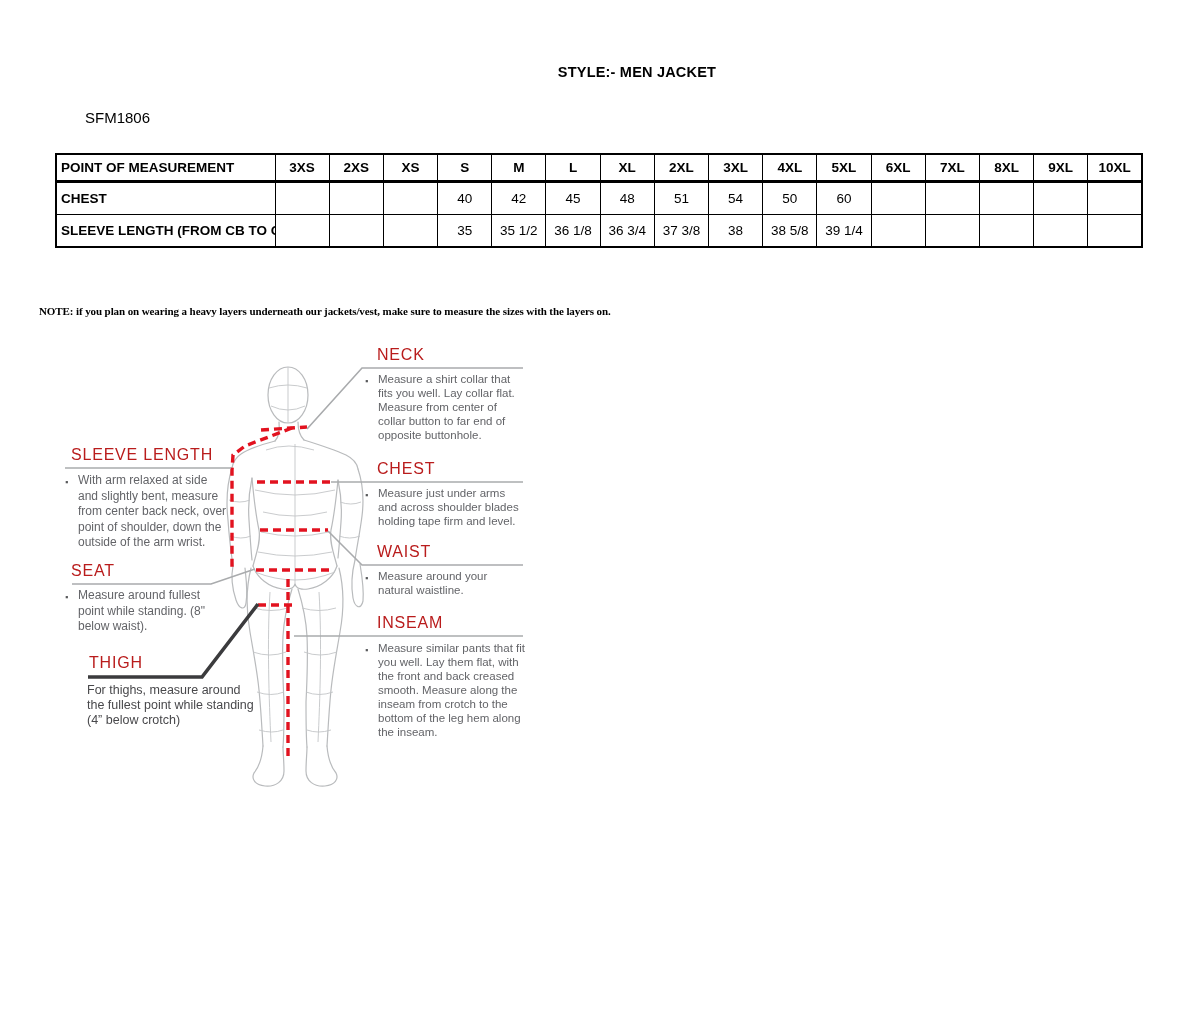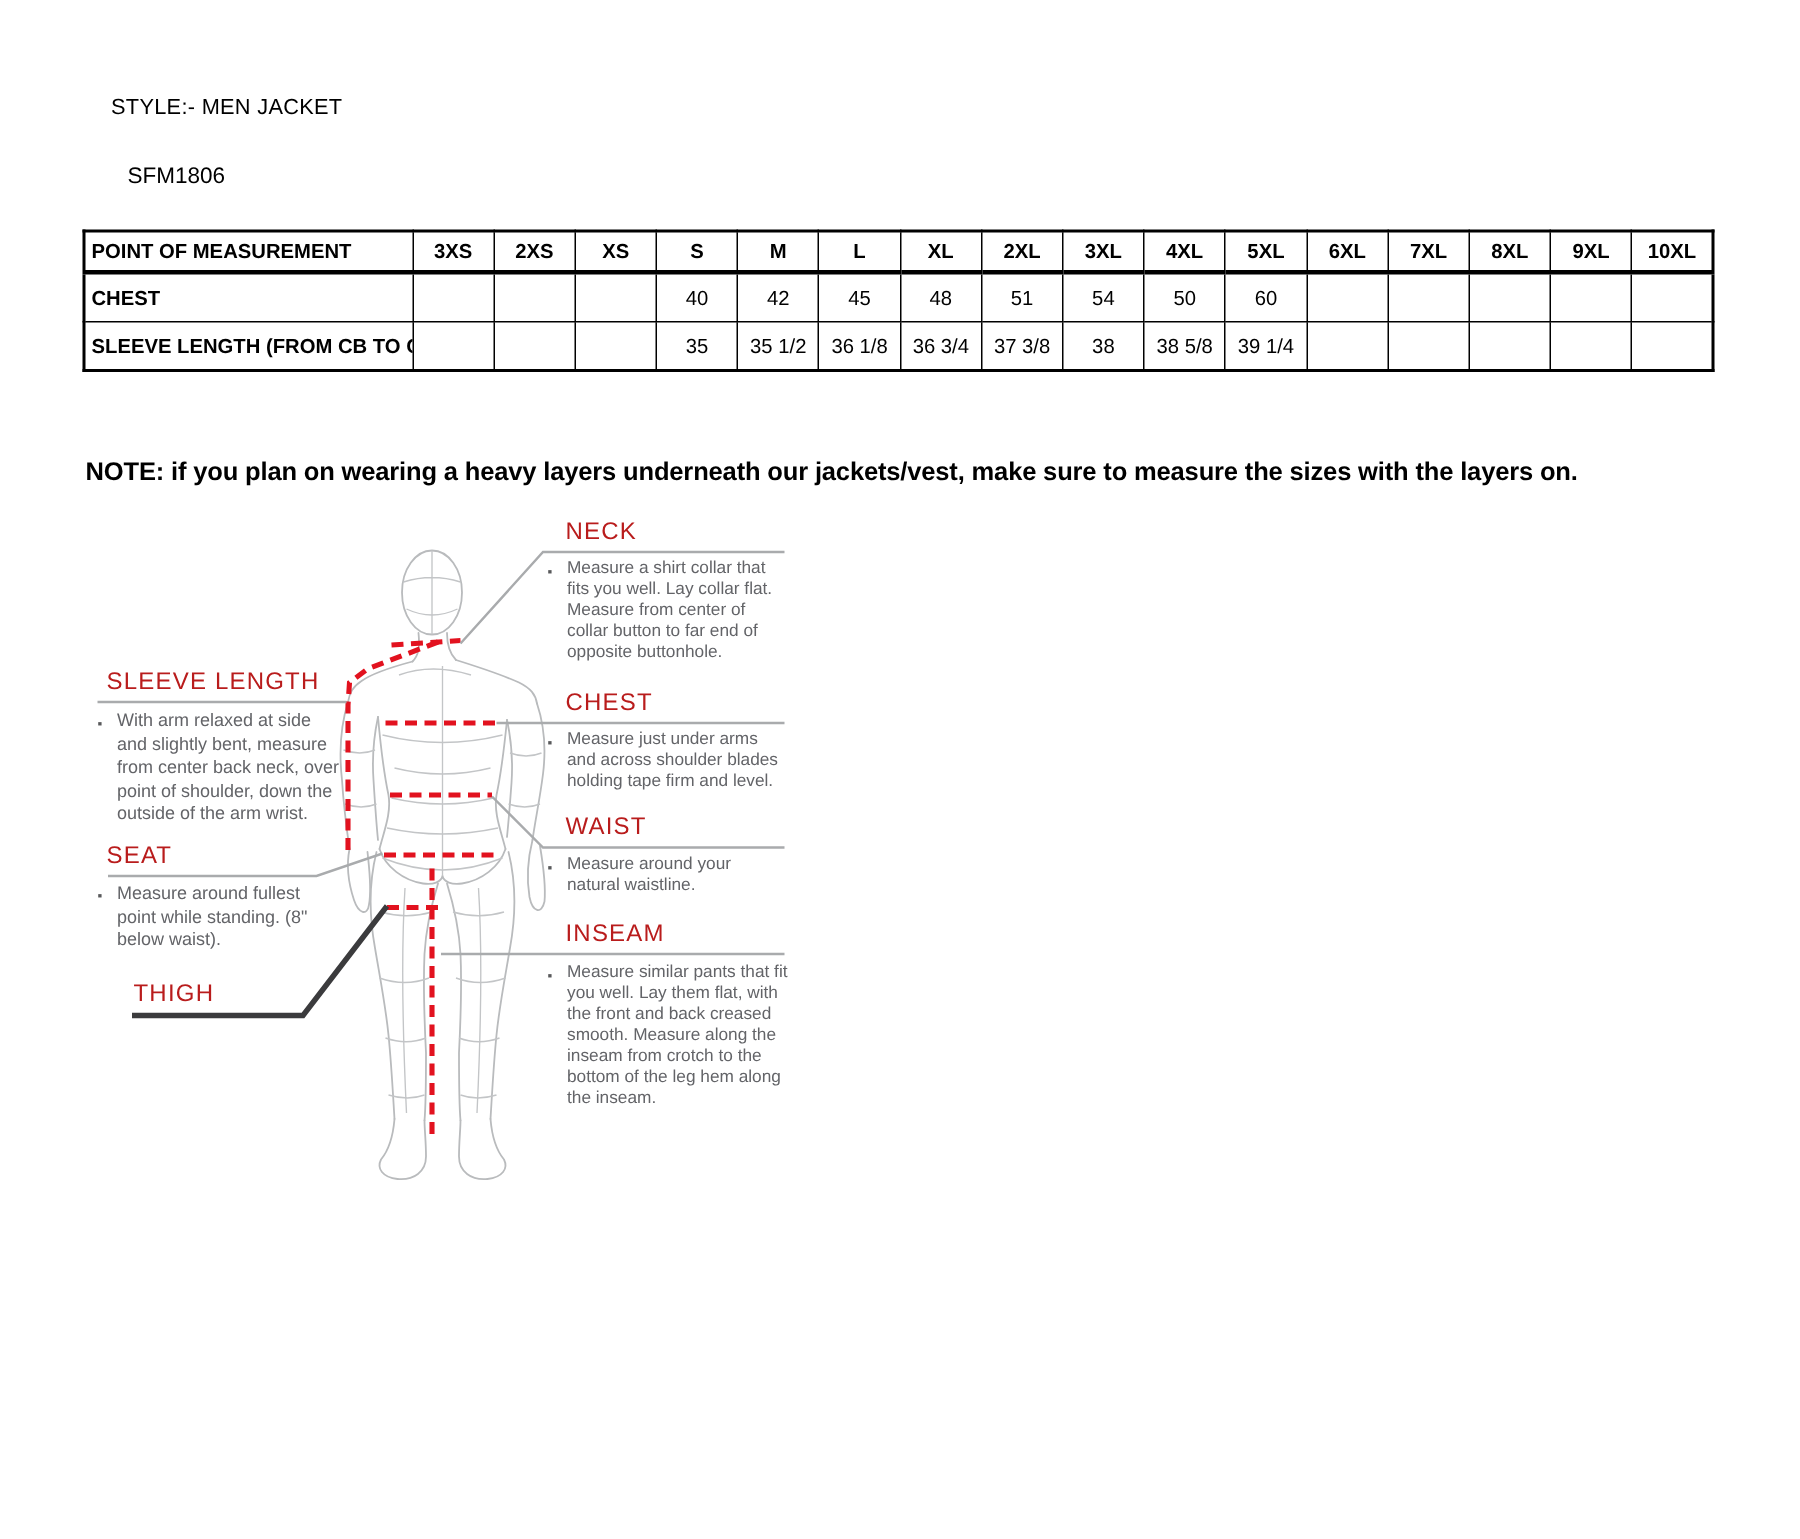--- a/index.html
+++ b/index.html
@@ -1,33 +1,33 @@
 <!DOCTYPE html>
 <html><head>
 <meta charset="utf-8">
 <style>
   * { margin:0; padding:0; box-sizing:border-box; }
   html,body { background:#ffffff; }
   body { width:1200px; height:1026px; position:relative; font-family:"Liberation Sans", sans-serif; color:#000; }
 
-  .doc-title { position:absolute; top:64px; left:74px; right:0; 
-               font-size:14.5px; font-weight:normal; letter-spacing:0.2px; }
+  .doc-title { position:absolute; top:64px; left:74px; right:0; text-align:center;
+               font-size:14.5px; font-weight:bold; letter-spacing:0.2px; }
   .style-code { position:absolute; top:109px; left:57px; font-size:15px; font-weight:normal;margin-left:28px; }
 
   table.size-table { position:absolute; top:153px; left:55px; width:1086px;
                      border-collapse:collapse; table-layout:fixed;
                      border:2.5px solid #000; font-size:13.5px; }
   table.size-table th, table.size-table td { border:1.5px solid #000; height:33px;
                      text-align:center; vertical-align:middle; overflow:hidden; white-space:nowrap; }
   table.size-table thead th { height:27px; border-bottom:3px solid #000; font-weight:bold;margin-top:11px; }
   table.size-table .rowlabel { text-align:left; padding-left:4px; font-weight:bold; }
   col.c-label { width:219px; }
   col.c-size { width:54.2px; }
 
-  .note-line { position:absolute; top:305px; left:57px; font-size:17px; font-weight:bold; letter-spacing:-0.1px; }
+  .note-line { position:absolute; top:305px; left:39px; font-size:11px; font-weight:bold; letter-spacing:-0.1px;font-family:Liberation Serif, serif; }
 
   .diagram { position:absolute; top:340px; left:55px; width:505px; height:462px; }
   .diagram svg { position:absolute; top:0; left:0; }
 
   .dg-label { position:absolute; font-size:16px; letter-spacing:0.8px; color:#b91c1c; white-space:nowrap; }
   .dg-para  { position:absolute; color:#636468; font-size:11.5px; line-height:14px; }
   .dg-para .ptext { display:block; margin-left:13px; }
   .dg-para .bullet { position:absolute; left:0; top:2px; font-size:9px; color:#58595b; }
   .dg-para.left-side { font-size:12px; line-height:15.5px; }
   .dg-para.plain { color:#48484b; font-size:12.5px; line-height:15px; }
@@ -209,14 +209,17 @@
     <span class="ptext">With arm relaxed at side and slightly bent, measure from center back neck, over point of shoulder, down the outside of the arm wrist.</span>
   </div>
 
   <div class="dg-label" style="top:222px; left:16px;">SEAT</div>
   <div class="dg-para left-side" style="top:248px; left:10px; width:152px;">
     <span class="bullet">▪</span>
     <span class="ptext">Measure around fullest point while standing. (8" below waist).</span>
   </div>
 
   <div class="dg-label" style="top:314px; left:34px;">THIGH</div>
+  <div class="dg-para plain" style="top:343px; left:32px; width:168px;">
+    <span class="ptext">For thighs, measure around the fullest point while standing (4” below crotch)</span>
+  </div>
 
 </div>
 
 </body></html>

